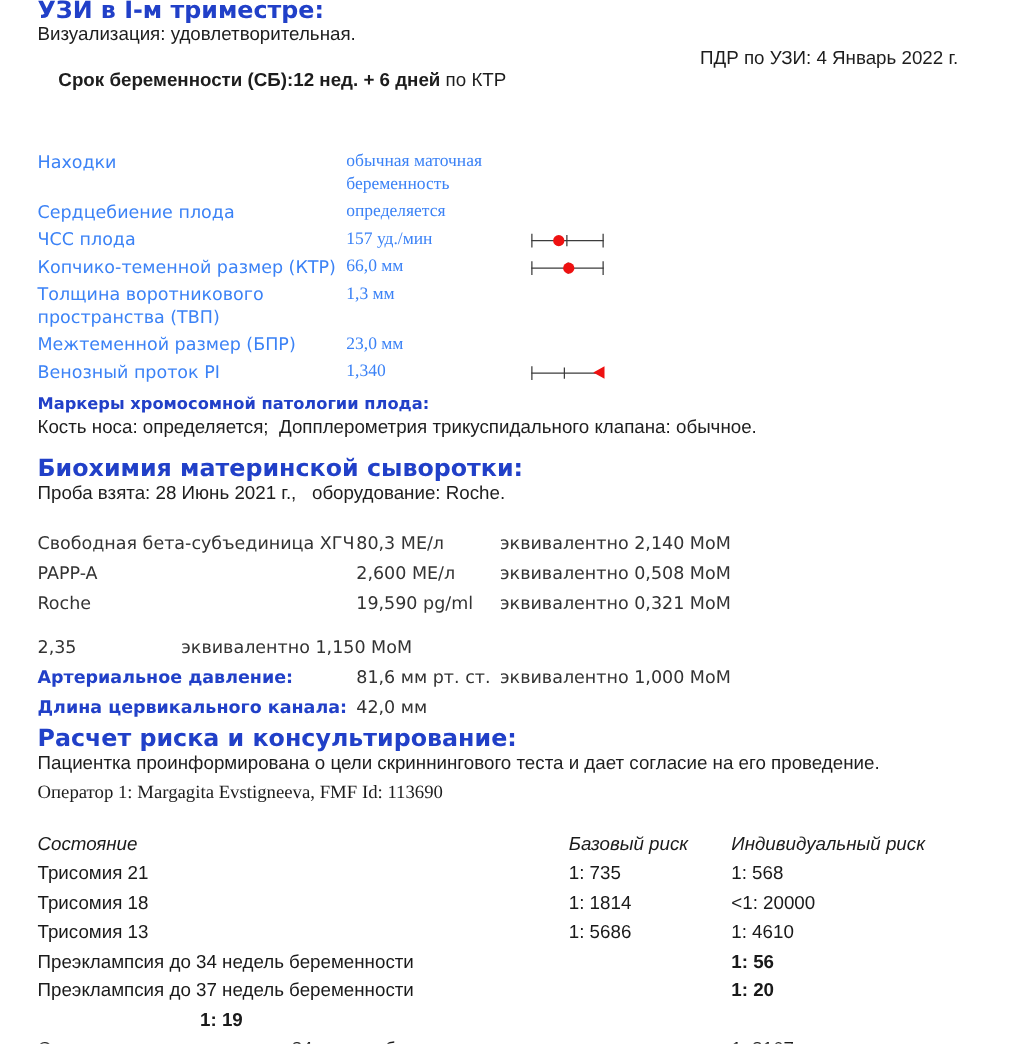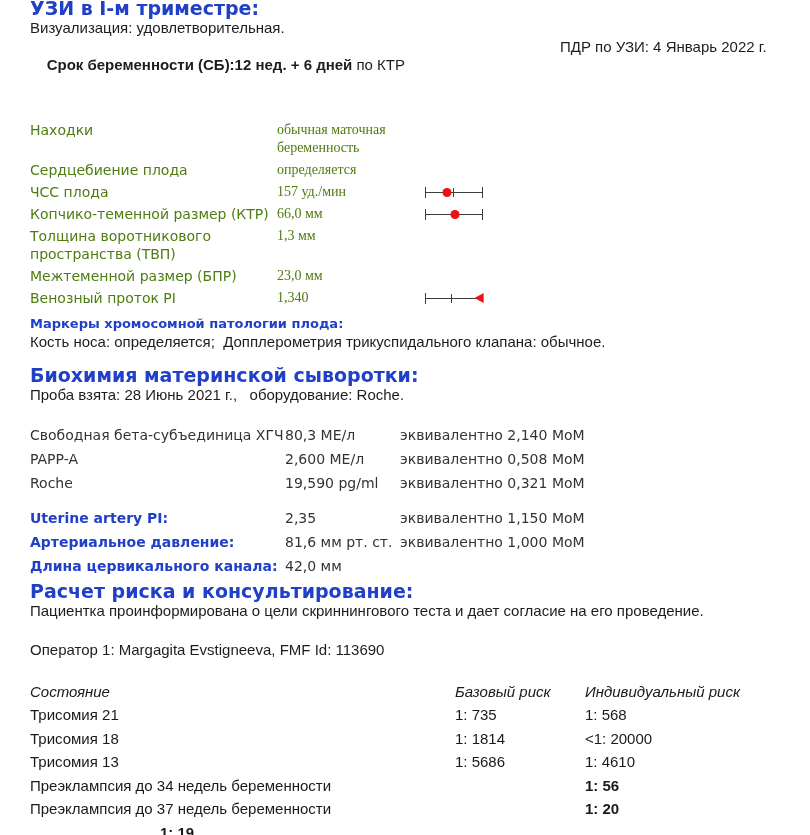--- a/index.html
+++ b/index.html
@@ -14,21 +14,21 @@
     font-family: "DejaVu Sans", sans-serif; font-weight: bold;
     color: var(--accent); font-size: 19px; line-height: 21px;
   }
   .h1 { margin-top: -2px; }
   .narr { font-size: 15px; line-height: 18.5px; white-space: pre-wrap; color: #1d1d1d; }
   .gest-line { position: relative; }
   .gest-line .bold { font-weight: bold; }
   .gest-right { position: absolute; left: 530px; top: 0; font-weight: normal; }
 
   
-  .ftable { margin-top: 7px; font-family: "DejaVu Sans", sans-serif; font-size: 14px; color: #4d7c0f; }
+  .ftable { margin-top: 7px; font-family: "DejaVu Sans", sans-serif; font-size: 14px; color: #3b82f6; }
   .frow { display: flex; padding: 2px 0; line-height: 18px; }
   .fl { width: 247px; }
   .fv { width: 148px; font-family: Liberation Serif, serif; }
   .fg { width: 70px; padding-top: 1px; }
 
   .gauge { position: relative; width: 58px; height: 17px; display: block; }
   .g-line { position: absolute; left: 0; right: 0; top: 8px; height: 1px; background: #3c3c3c; }
   .g-tick { position: absolute; top: 3px; width: 1px; height: 11px; background: #3c3c3c; }
   .t-l { left: 0; } .t-r { right: 0; }
   .tick-mid { top: 4px; height: 9px; }
@@ -53,21 +53,21 @@
 
   
   .btable { margin-top: 18px; font-family: "DejaVu Sans", sans-serif; font-size: 14px; color: #333333; }
   .brow { display: flex; line-height: 24px; }
   .bl { width: 255px; }
   .bv { width: 115px; }
   .be { flex: 1; }
   .bluerows { margin-top: 11px; }
   .blabel { font-weight: bold; color: var(--accent); }
 
-  .op-line { margin-top: 21px; }
+  .op-line { margin-top: 5px; font-family: Liberation Serif, serif; }
 
   
   .rtable { margin-top: 20px; font-size: 15px; color: #1a1a1a; }
   .rrow { display: flex; line-height: 23.5px; }
   .rc { width: 425px; }
   .rb { width: 130px; }
   .ri { flex: 1; }
   .rhead { font-style: italic; justify-content: space-between; }
 </style>
 </head>
@@ -162,21 +162,20 @@
     </div>
     <div class="brow">
       <div class="bl">Roche</div>
       <div class="bv">19,590 pg/ml</div>
       <div class="be">эквивалентно 0,321 МоМ</div>
     </div>
   </div>
 
   <div class="btable bluerows">
     <div class="brow">
-      <div class="bl blabel">Uterine artery PI:</div>
       <div class="bv">2,35</div>
       <div class="be">эквивалентно 1,150 МоМ</div>
     </div>
     <div class="brow">
       <div class="bl blabel">Артериальное давление:</div>
       <div class="bv">81,6 мм рт. ст.</div>
       <div class="be">эквивалентно 1,000 МоМ</div>
     </div>
     <div class="brow">
       <div class="bl blabel">Длина цервикального канала:</div>

